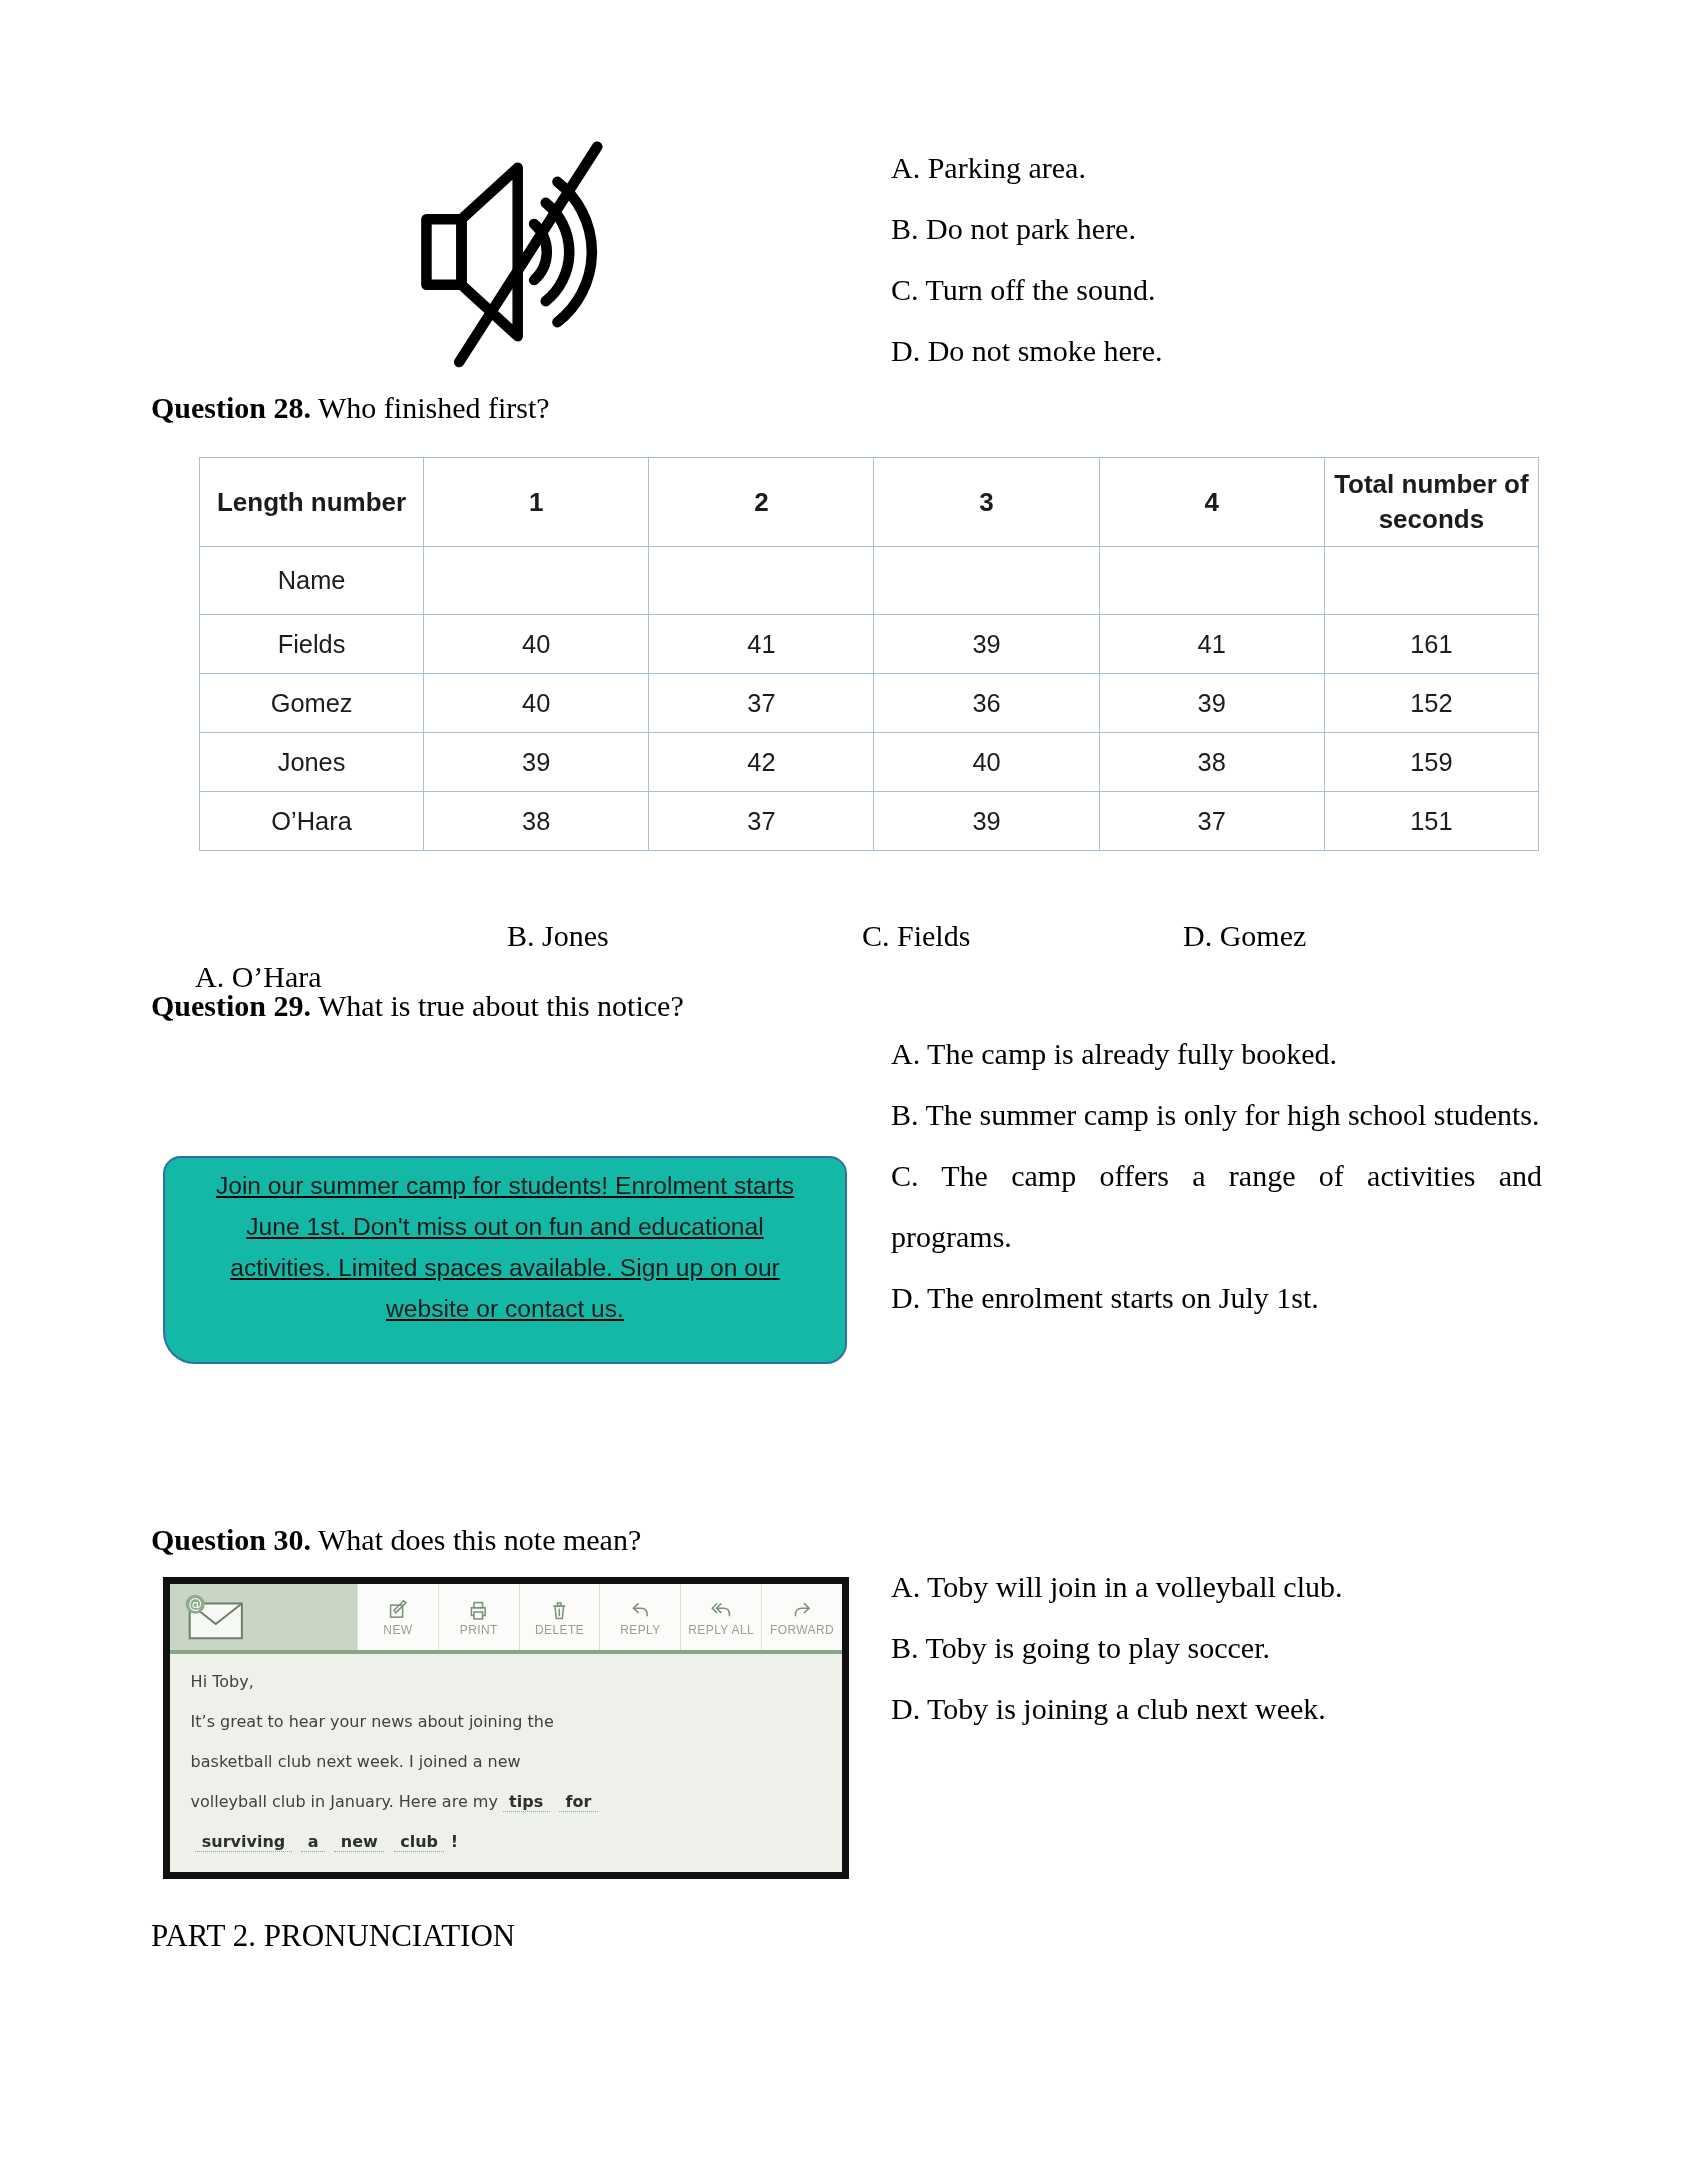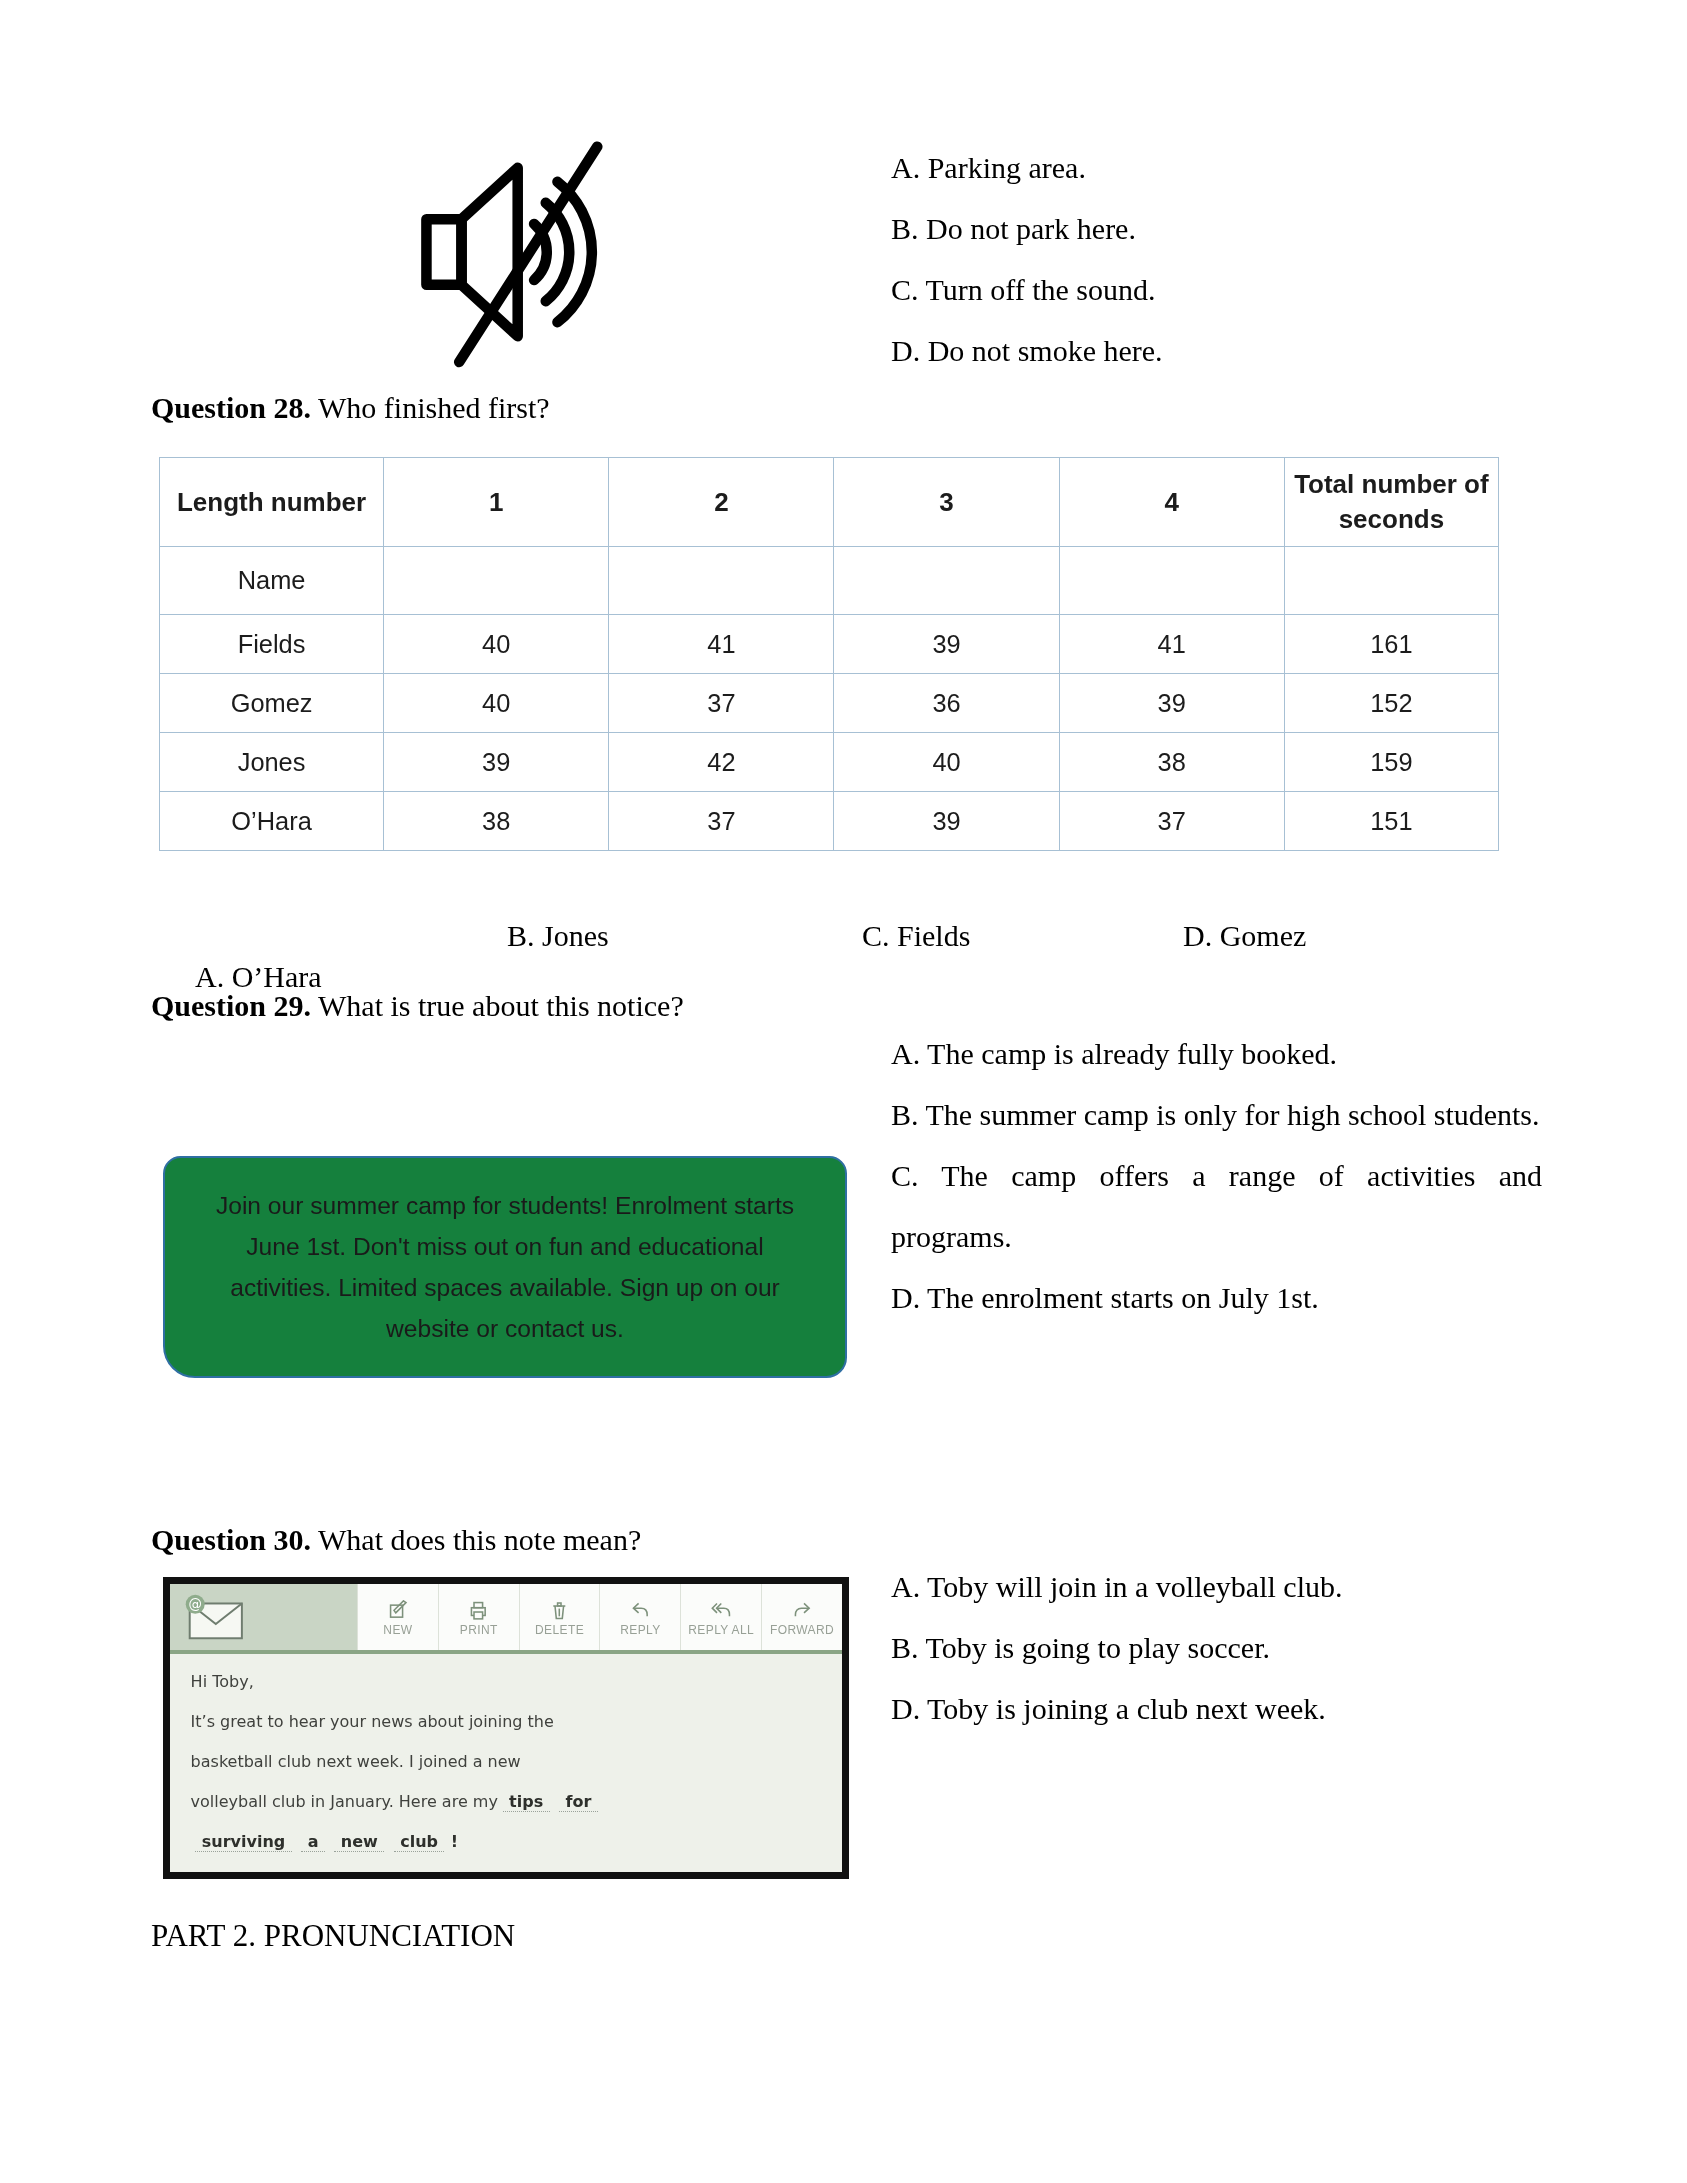--- a/index.html
+++ b/index.html
@@ -26,42 +26,44 @@
     color:#000;
   }
 
   
   table.score {
     border-collapse:collapse;
     table-layout:fixed;
     width:1340px;
     font-family:"Liberation Sans", sans-serif;
     background:#fff;
+    margin-left:40px;
   }
   table.score th, table.score td {
     border:1.6px solid #a7c0d4;
     text-align:center;
     vertical-align:middle;
     font-size:25.4px;
     color:#1c1c1c;
   }
   table.score th { font-weight:bold; font-size:26px; line-height:35px; }
   tr.h-head  th { height:89px; }
   tr.h-name  td { height:68px; }
   tr.h-row   td { height:59px; }
 
   
   .row-opt { font-size:30px; white-space:nowrap; }
 
   
   .notice {
     border:2.4px solid #2f6fa3;
     border-radius:17.5px 17.5px 20.6px 32px;
-    padding:27px 33px;
-    background:#15803d;
+    padding:7px 33px;
+    background:#14b8a6;
+    text-decoration:underline;
   }
   .notice .ntext {
     font-family:"Liberation Sans", sans-serif;
     font-size:24.6px;
     line-height:41px;
     text-align:center;
     color:#1a1a1a;
   }
 
   

